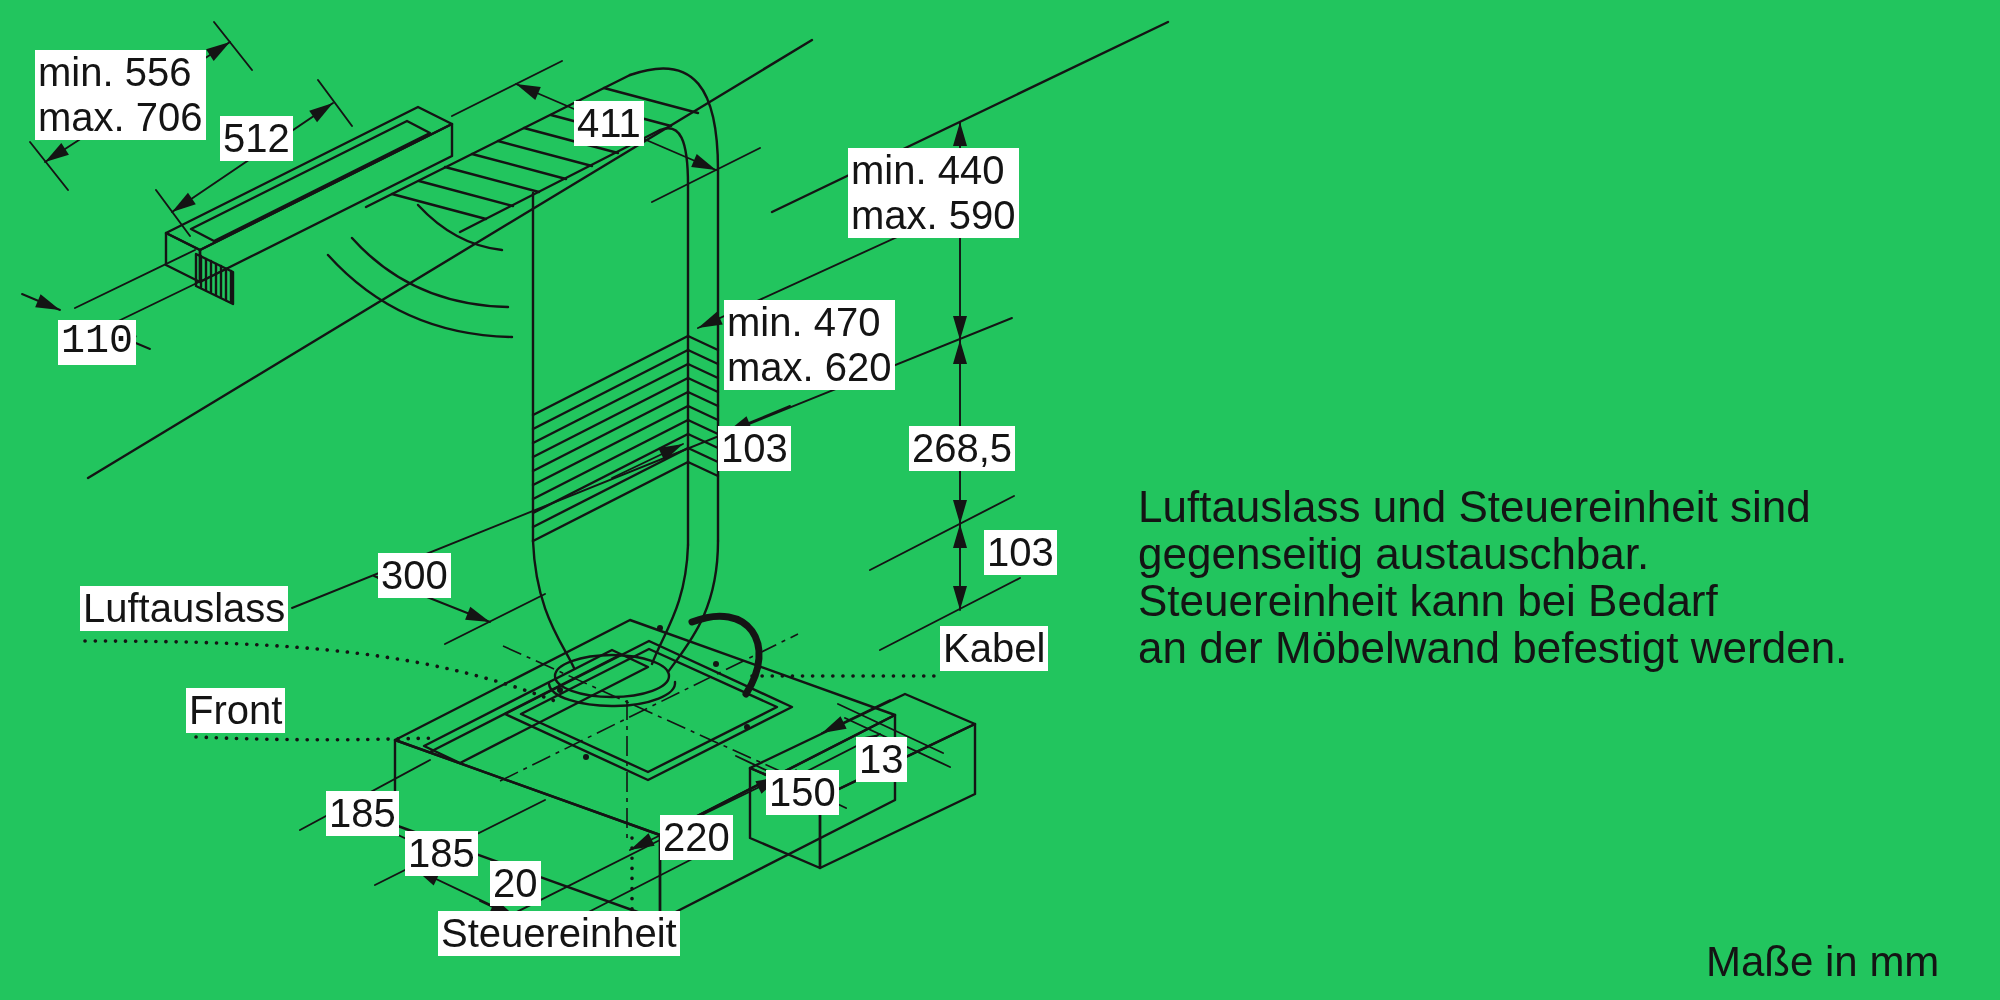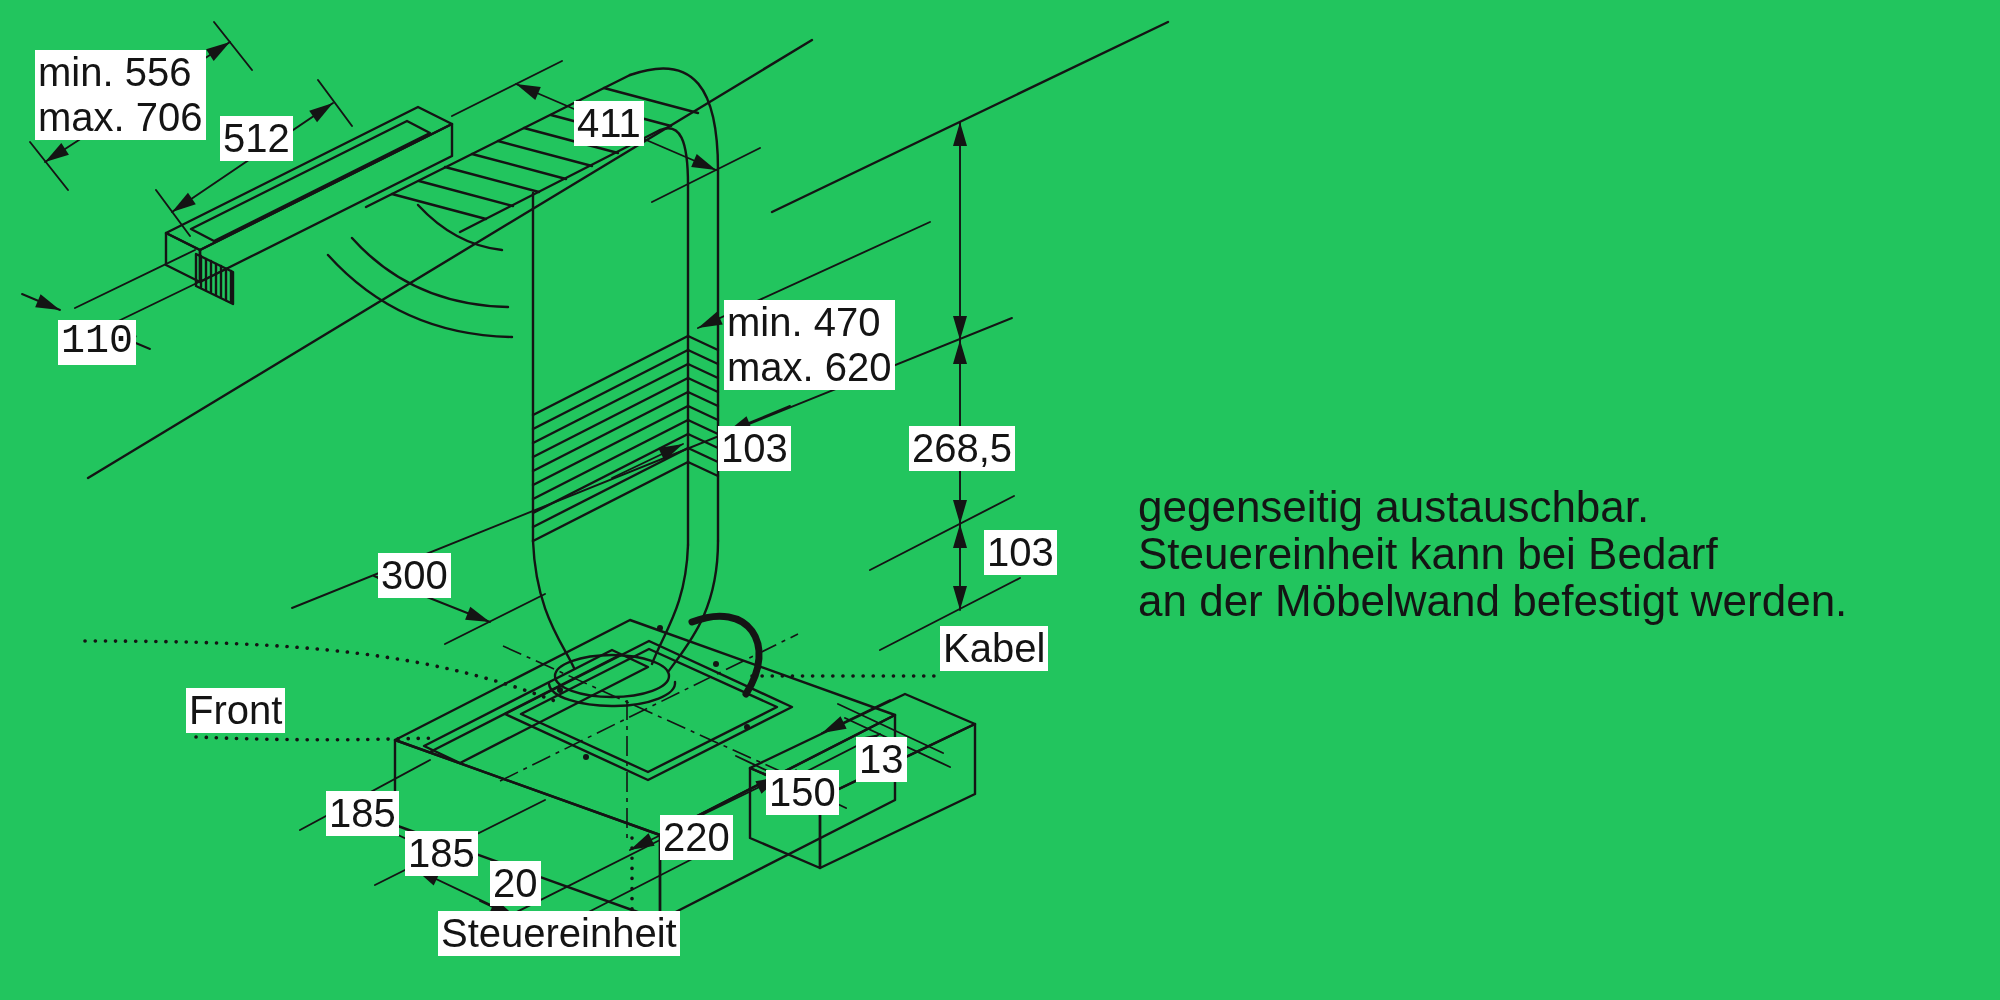--- a/index.html
+++ b/index.html
@@ -135,40 +135,47 @@
       <path class="dot" d="M 632,838 L 632,912"></path>
     </g>
   </svg>
 
   <div class="t" style="left:35px;top:50px;">
     <div>min. 556</div>
     <div>max. 706</div>
   </div>
   <div class="t" style="left:220px;top:116px;">512</div>
   <div class="t" style="left:574px;top:101px;">411</div>
+  <div class="t" style="left:848px;top:148px;">
+    <div>min. 440</div>
+    <div>max. 590</div>
+  </div>
   <div class="t" style="left:58px;top:320px;font-family:Liberation Mono, monospace;">110</div>
   <div class="t" style="left:724px;top:300px;">
     <div>min. 470</div>
     <div>max. 620</div>
   </div>
   <div class="t" style="left:718px;top:426px;">103</div>
   <div class="t" style="left:909px;top:426px;">268,5</div>
   <div class="t" style="left:984px;top:530px;">103</div>
   <div class="t" style="left:378px;top:553px;">300</div>
   <div class="t" style="left:856px;top:737px;text-align:right;">13</div>
   <div class="t" style="left:766px;top:770px;">150</div>
   <div class="t" style="left:660px;top:815px;text-align:center;">220</div>
   <div class="t" style="left:326px;top:791px;">185</div>
   <div class="t" style="left:405px;top:831px;">185</div>
   <div class="t" style="left:490px;top:861px;">20</div>
 
+  <div class="t" style="left:80px;top:586px;">Luftauslass</div>
   <div class="t" style="left:186px;top:688px;">Front</div>
   <div class="t" style="left:940px;top:626px;">Kabel</div>
   <div class="t" style="left:438px;top:911px;">Steuereinheit</div>
 
   <div class="note" style="left:1138px;top:483px;">
+    <div>Luftauslass und Steuereinheit sind</div>
     <div>gegenseitig austauschbar.</div>
     <div>Steuereinheit kann bei Bedarf</div>
     <div>an der Möbelwand befestigt werden.</div>
   </div>
 
+  <div class="units" style="left:1706px;top:938px;">Maße in mm</div>
 
 </div>
 
 </body></html>

